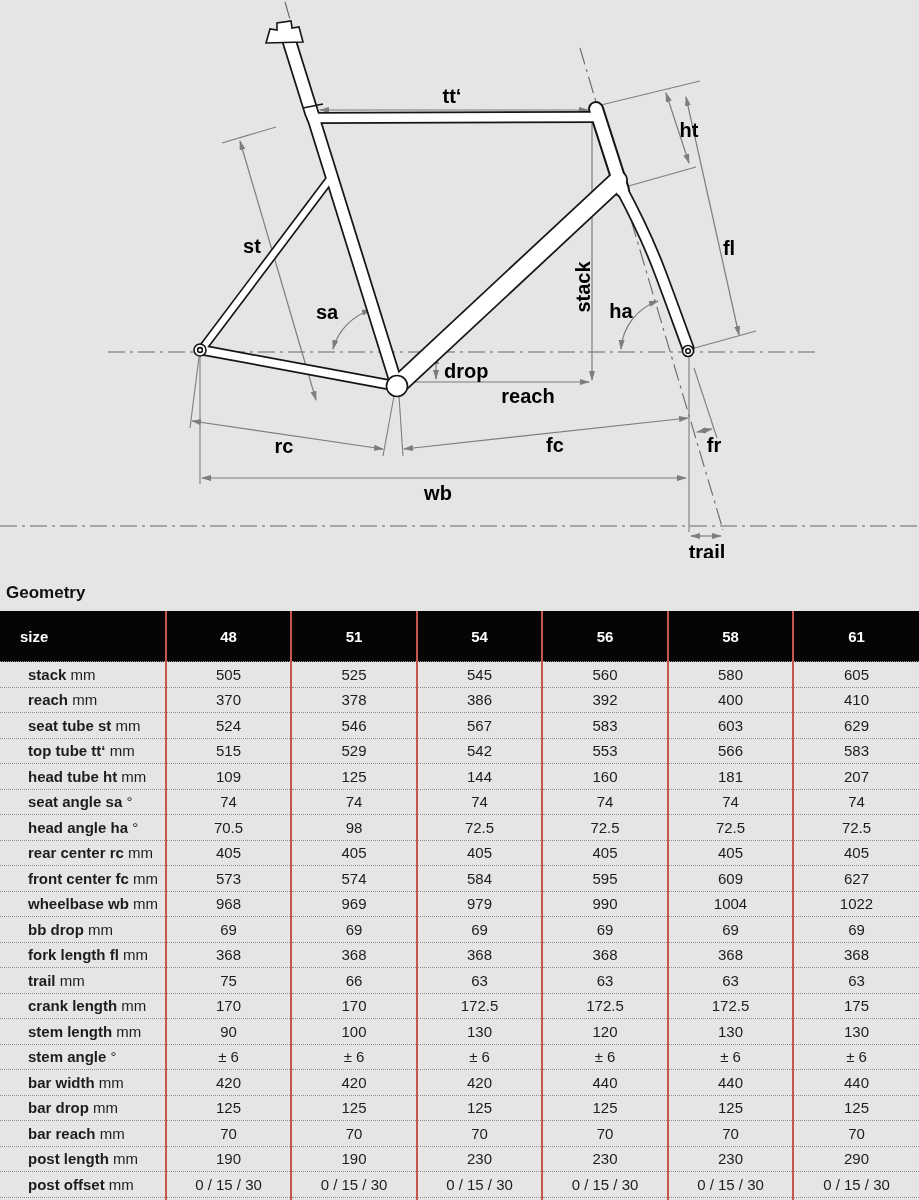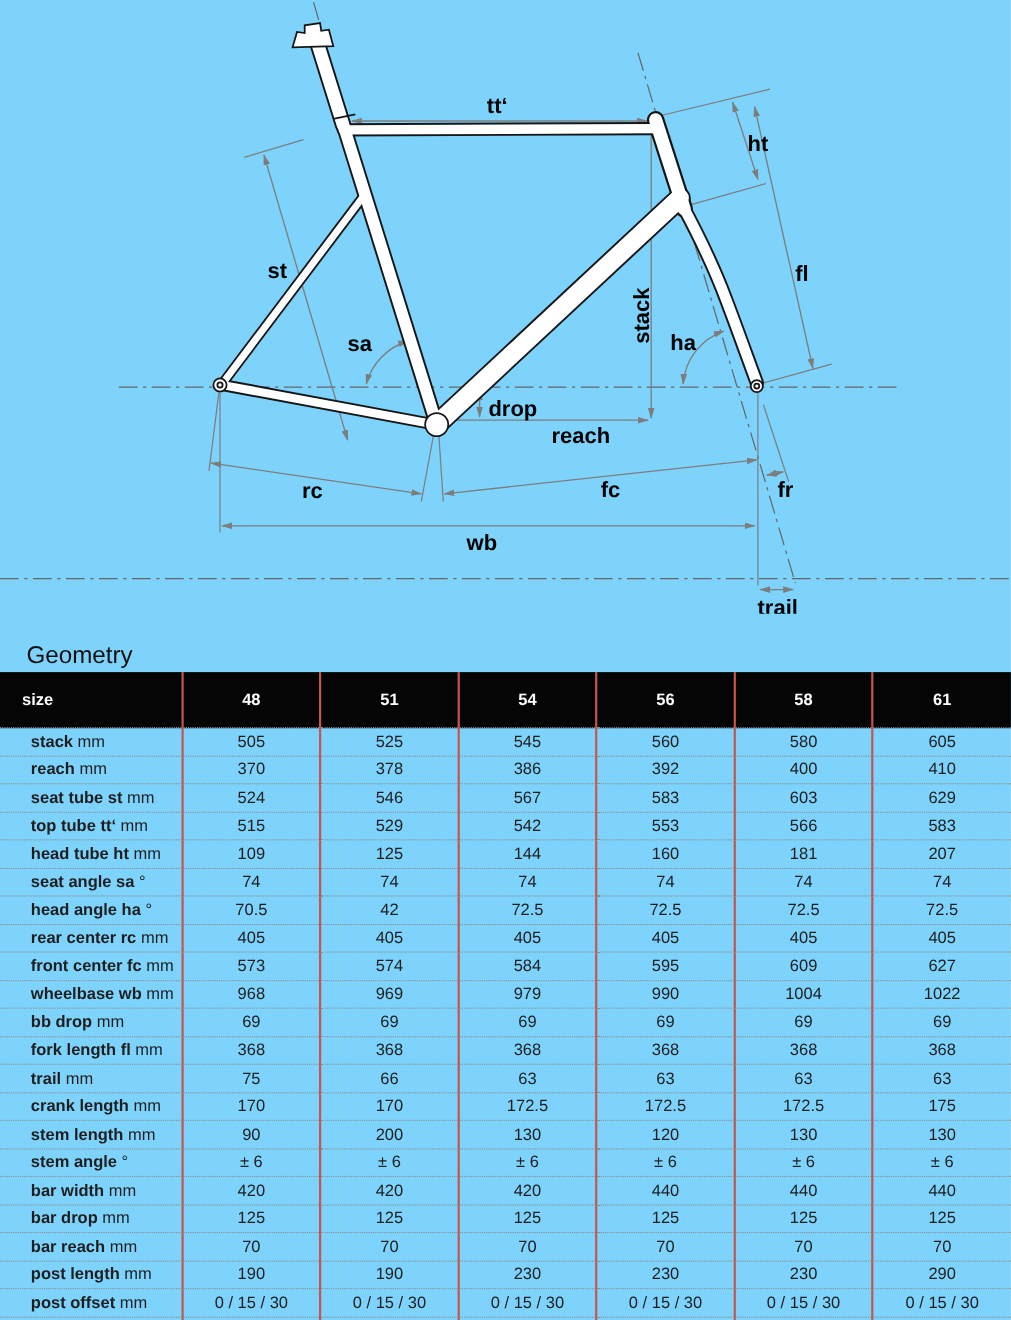--- a/index.html
+++ b/index.html
@@ -1,29 +1,29 @@
 <!DOCTYPE html>
 <html><head>
 <meta charset="utf-8">
 <style>
   html,body{margin:0;padding:0;background:#fff;}
-  .page{position:relative;width:919px;height:1200px;background:#7dd3fc;overflow:hidden;
+  .page{position:relative;width:919px;height:1200px;background:#e5e5e5;overflow:hidden;
         font-family:"Liberation Sans",sans-serif;}
   svg.diagram{position:absolute;top:0;left:0;display:block;}
 
   
   .cl{stroke:#666;stroke-width:1.1;fill:none;stroke-dasharray:17 5 3 5;}
   .ext{stroke:#7d7d7d;stroke-width:1.1;fill:none;}
   .dim path,.dim line{stroke:#7d7d7d;stroke-width:1.2;fill:none;}
   .frame-b path,.frame-b line{stroke:#161616;fill:none;stroke-linecap:round;stroke-linejoin:round;}
   .frame-w path,.frame-w line{stroke:#fff;fill:none;stroke-linecap:round;stroke-linejoin:round;}
   .detail{stroke:#161616;stroke-width:1.6;fill:#fff;}
   .d-lab{font:bold 20px "Liberation Sans",sans-serif;fill:#000;}
 
-  .section-title{position:absolute;top:583px;left:24px;font-size:22px;font-weight:normal;color:#101010;}
+  .section-title{position:absolute;top:583px;left:6px;font-size:17px;font-weight:bold;color:#101010;}
 
   table.geo{position:absolute;top:611px;left:0;width:919px;border-collapse:collapse;
             table-layout:fixed;}
   table.geo th{background:#050505;color:#fff;font-size:15px;font-weight:bold;height:42px;padding:4px;}
   table.geo th.size{text-align:left;padding-left:20px;}
   table.geo th.val{}
   table.geo td{height:24.5px;font-size:15px;color:#1d1d1d;padding:0;vertical-align:middle;
                border-top:1px dotted #8c8c8c;}
   table.geo td.lbl{text-align:left;padding-left:28px;}
   table.geo td.lbl b{font-weight:bold;}
@@ -205,21 +205,21 @@
           <td class="num redr">74</td>
           <td class="num redr">74</td>
           <td class="num redr">74</td>
           <td class="num redr">74</td>
           <td class="num redr">74</td>
           <td class="num">74</td>
         </tr>
         <tr>
           <td class="lbl redr"><b>head angle ha</b> <span class="unit">°</span></td>
           <td class="num redr">70.5</td>
-          <td class="num redr">42</td>
+          <td class="num redr">98</td>
           <td class="num redr">72.5</td>
           <td class="num redr">72.5</td>
           <td class="num redr">72.5</td>
           <td class="num">72.5</td>
         </tr>
         <tr>
           <td class="lbl redr"><b>rear center rc</b> <span class="unit">mm</span></td>
           <td class="num redr">405</td>
           <td class="num redr">405</td>
           <td class="num redr">405</td>
@@ -277,21 +277,21 @@
           <td class="num redr">170</td>
           <td class="num redr">170</td>
           <td class="num redr">172.5</td>
           <td class="num redr">172.5</td>
           <td class="num redr">172.5</td>
           <td class="num">175</td>
         </tr>
         <tr>
           <td class="lbl redr"><b>stem length</b> <span class="unit">mm</span></td>
           <td class="num redr">90</td>
-          <td class="num redr">200</td>
+          <td class="num redr">100</td>
           <td class="num redr">130</td>
           <td class="num redr">120</td>
           <td class="num redr">130</td>
           <td class="num">130</td>
         </tr>
         <tr>
           <td class="lbl redr"><b>stem angle</b> <span class="unit">°</span></td>
           <td class="num redr">± 6</td>
           <td class="num redr">± 6</td>
           <td class="num redr">± 6</td>

